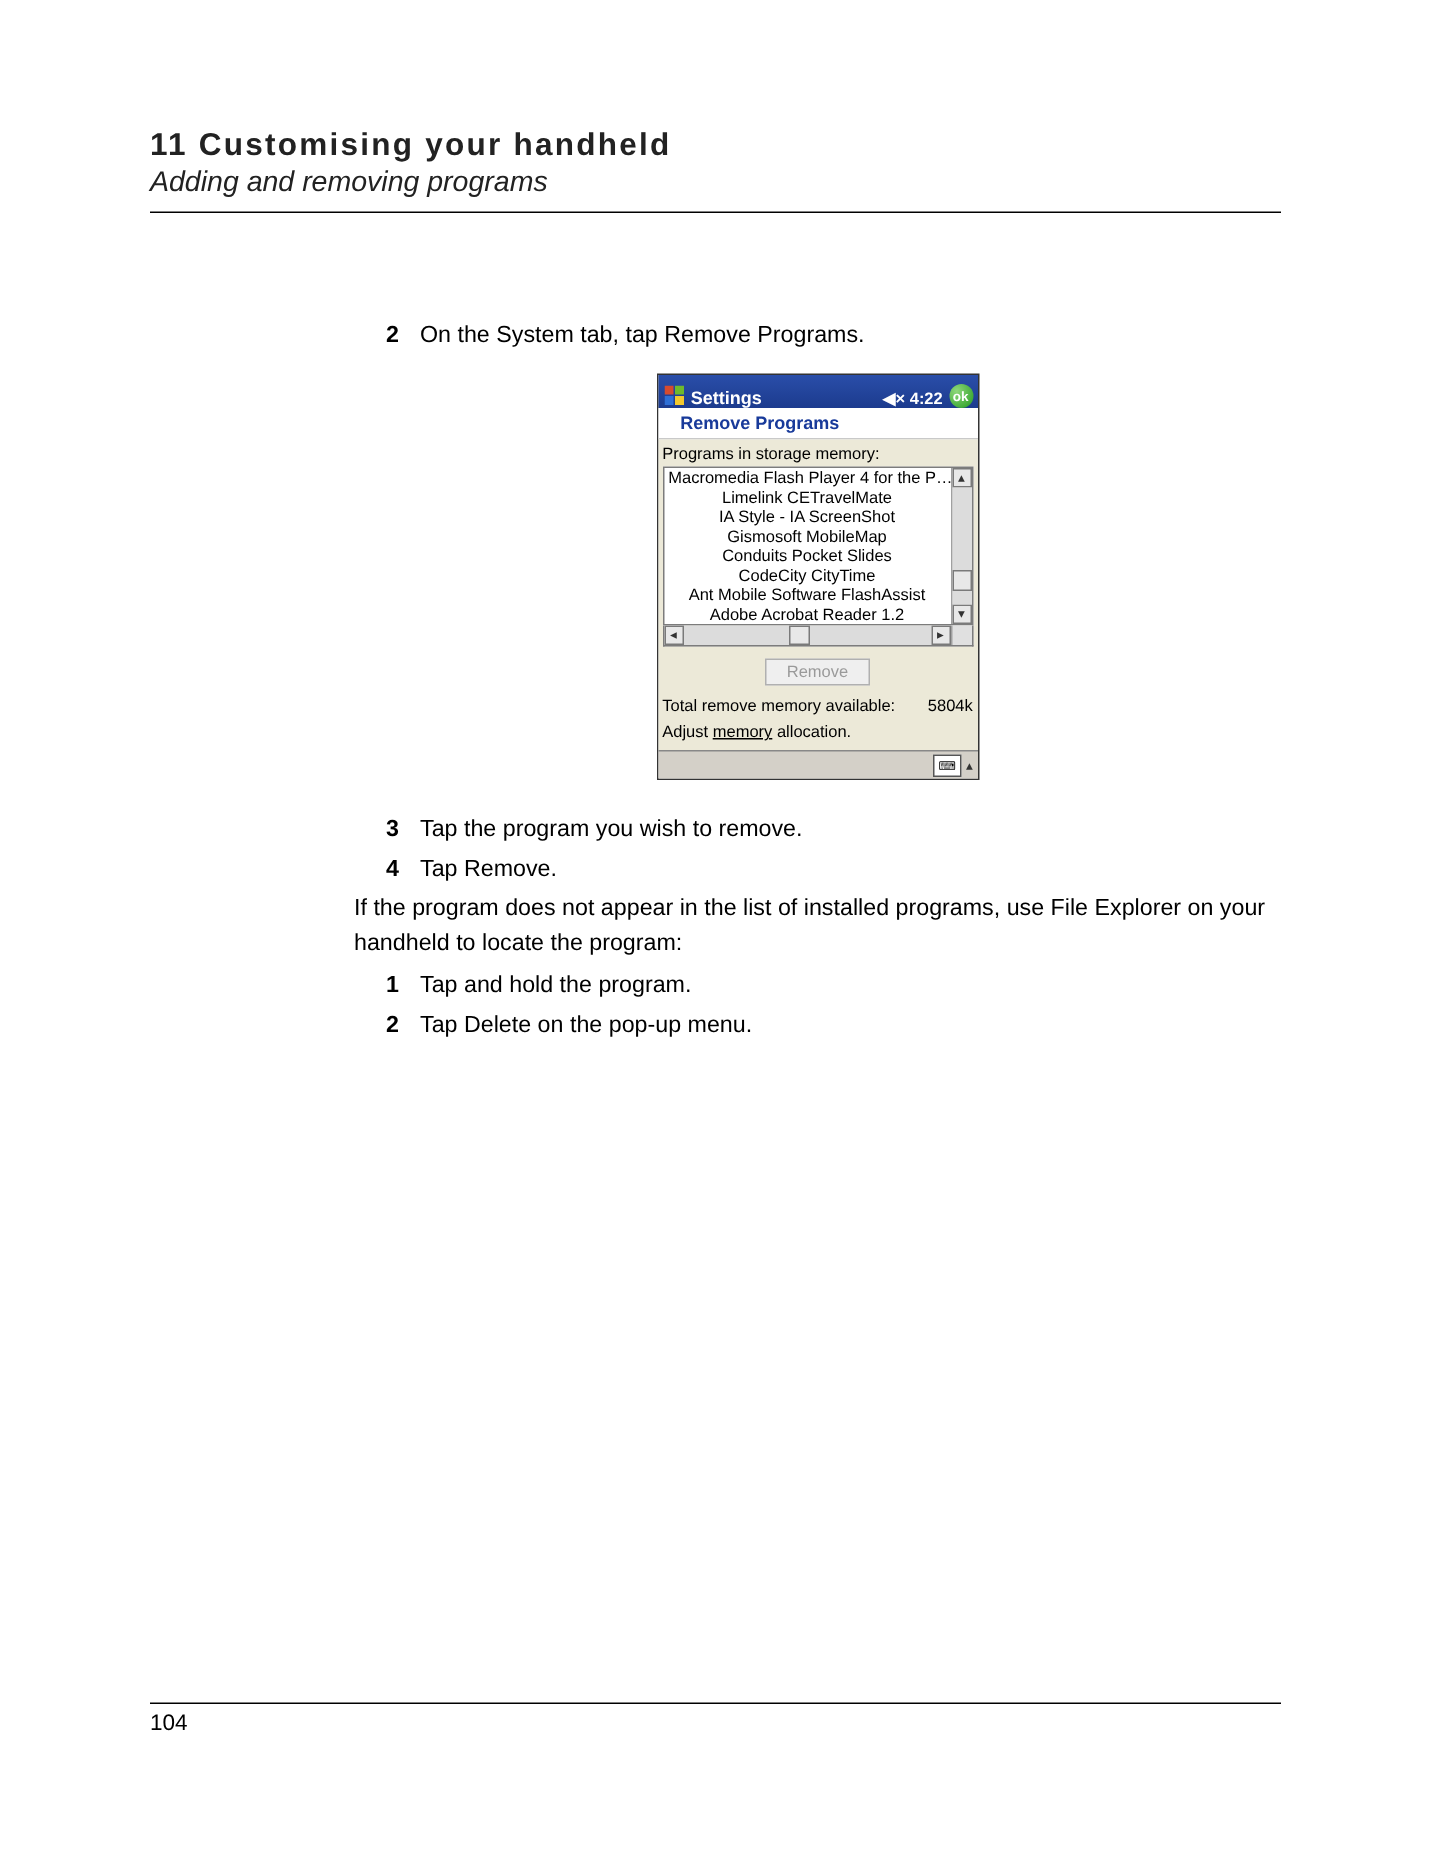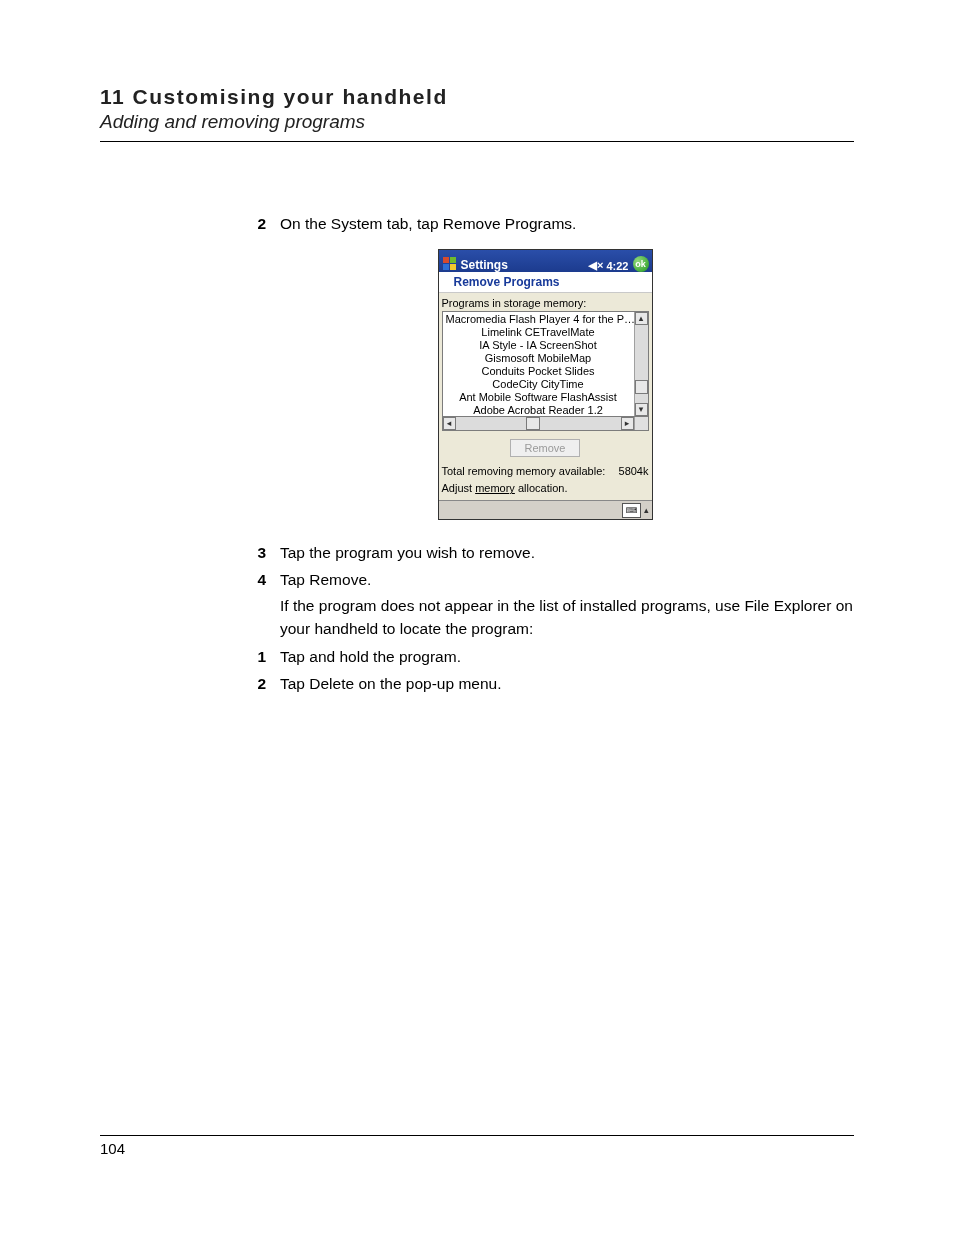--- a/index.html
+++ b/index.html
@@ -59,21 +59,20 @@
     font-weight: 600;
     text-align: right;
     padding-right: 14px;
   }
 
   .step-text {
     flex: 1;
   }
 
   .note-text {
-    margin-left: 44px;
     font-size: 15.5px;
     line-height: 1.45;
     margin-top: 4px;
     margin-bottom: 6px;
   }
 
   .screenshot-wrap {
     display: flex;
     justify-content: center;
     margin: 14px 0 22px 0;
@@ -326,21 +325,21 @@
             <div class="track">
                 <div class="thumb"></div>
               </div>
             <div class="arrow">▸</div>
             <div class="corner"></div>
           </div>
 
           <button class="remove-btn" disabled="">Remove</button>
 
           <div class="mem-row">
-            <span>Total removing memory available:</span>
+            <span>Total remove memory available:</span>
             <span>5804k</span>
           </div>
 
           <div class="adjust-link">
             <span>Adjust </span><span class="lnk">memory</span><span> allocation.</span>
           </div>
         </div>
 
         <div class="bottombar">
           <span class="kb-icon">⌨</span>

